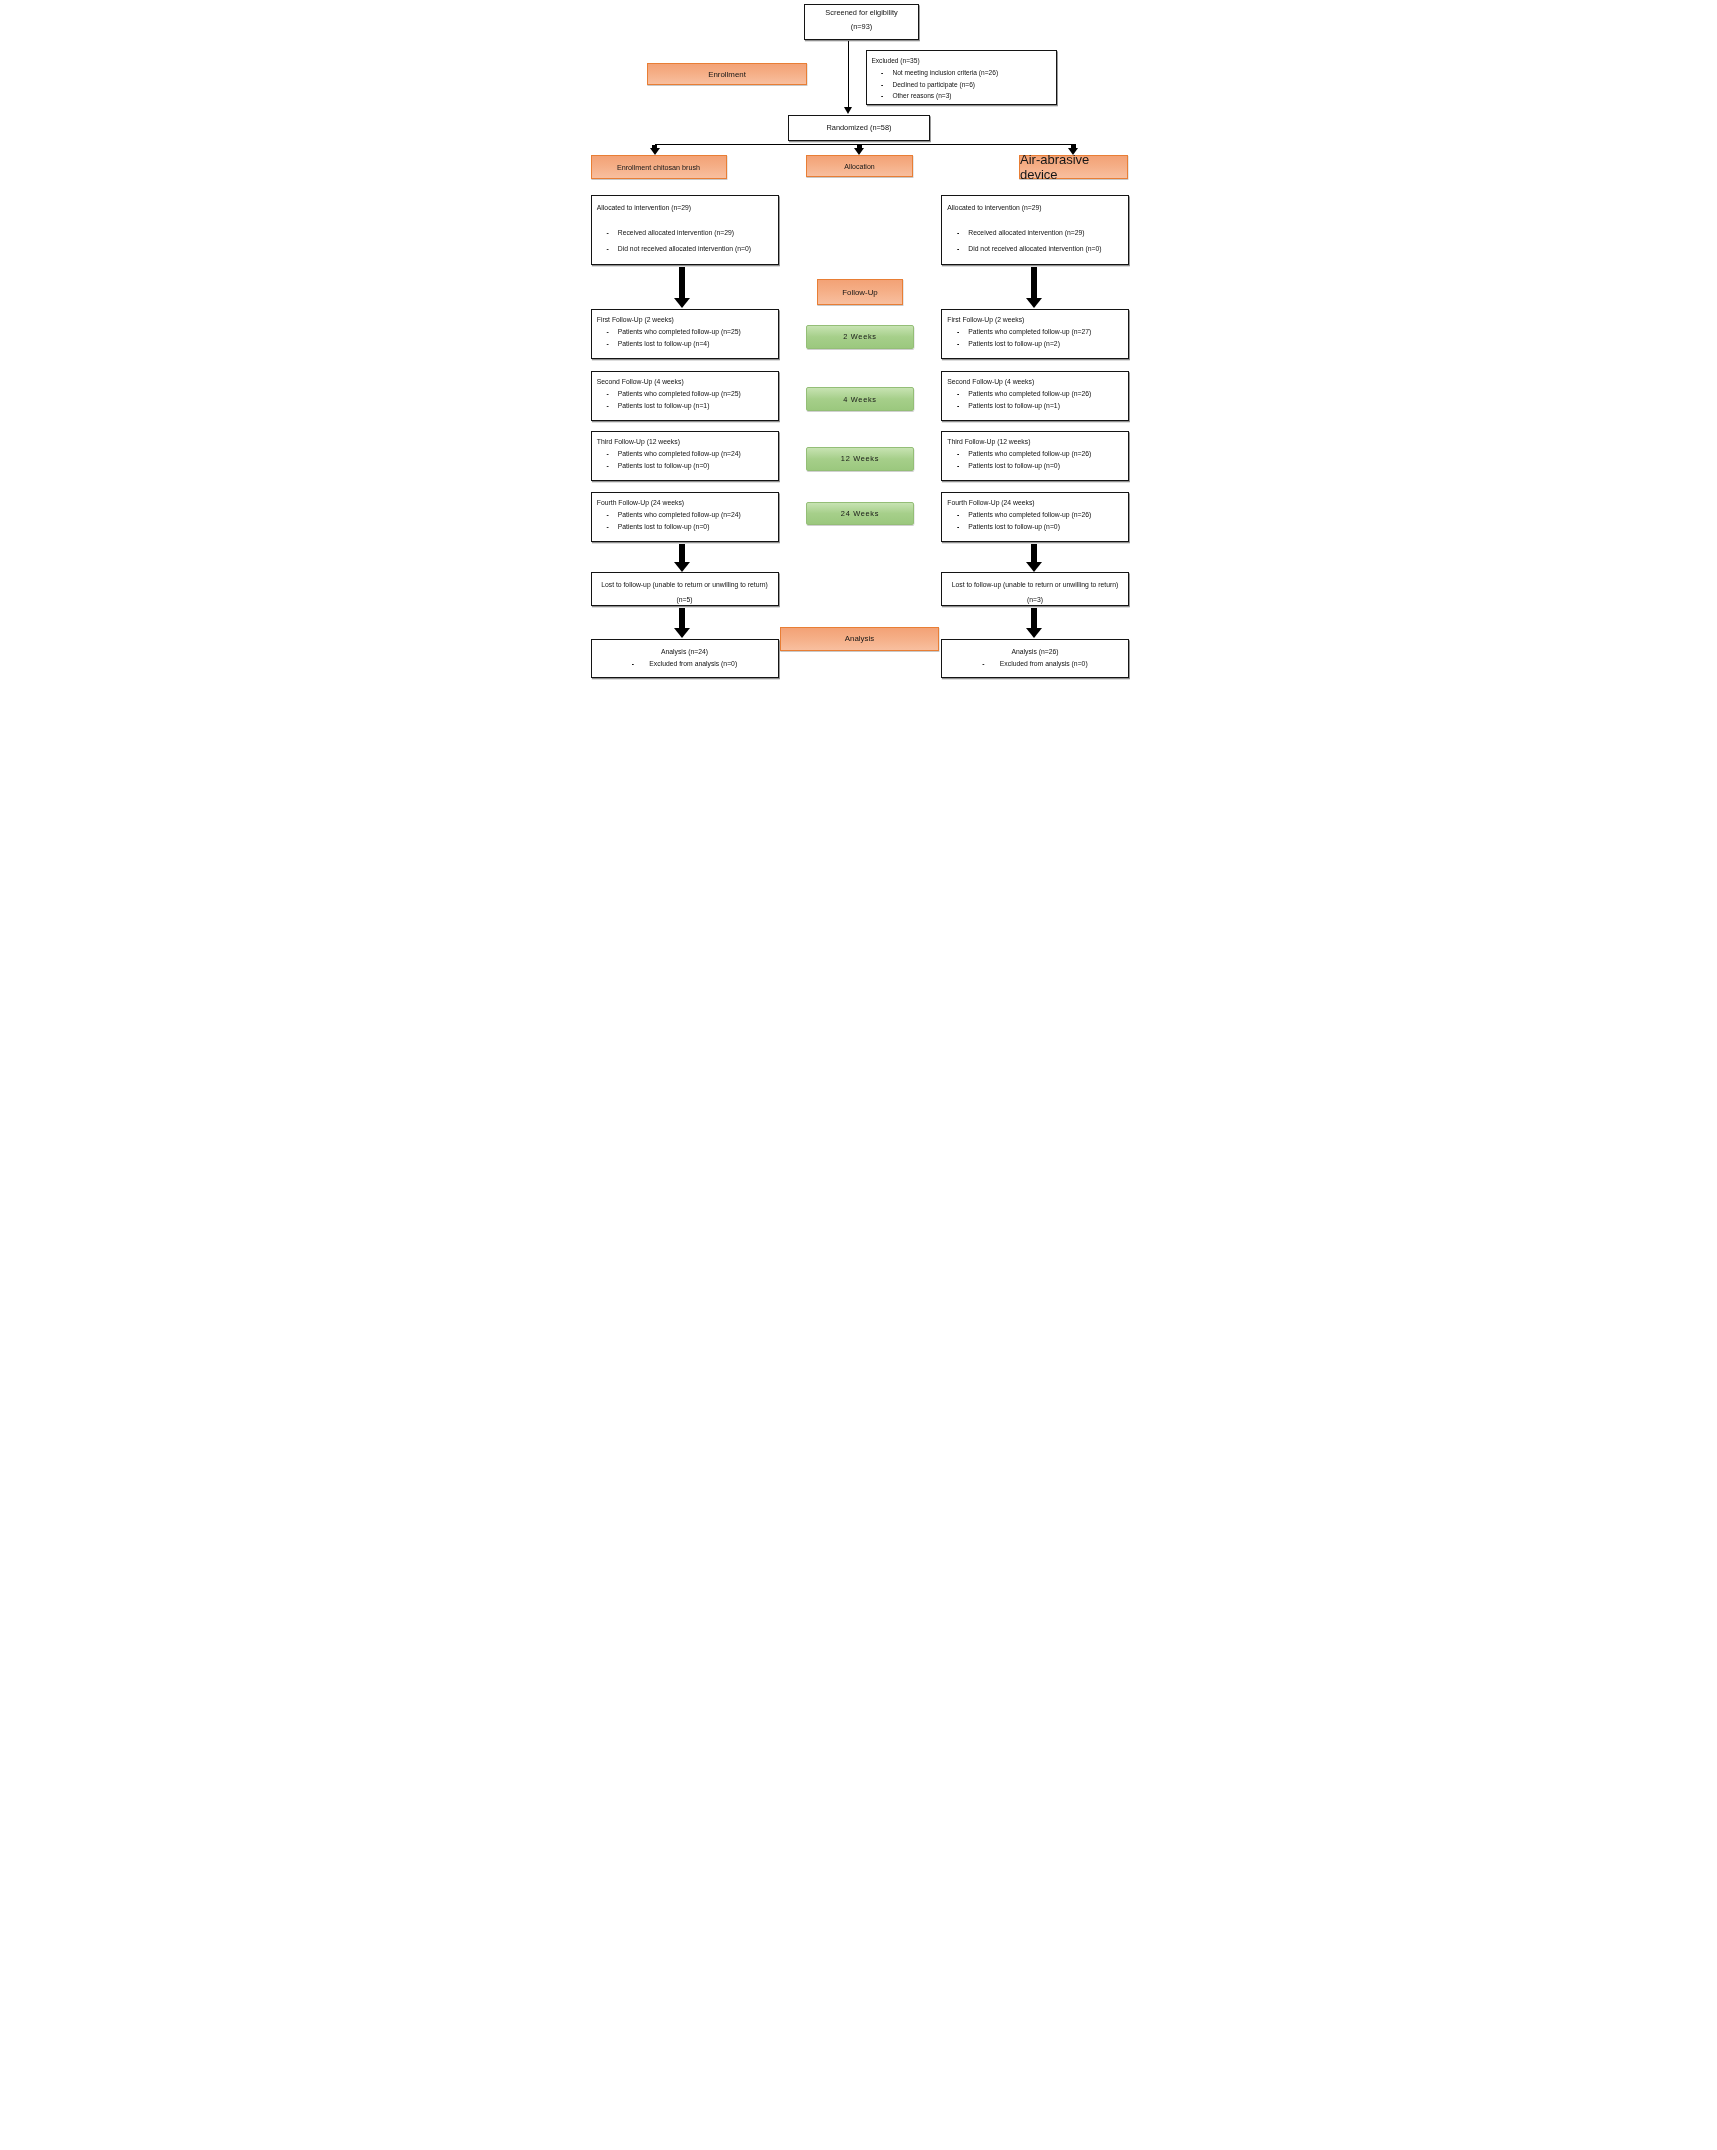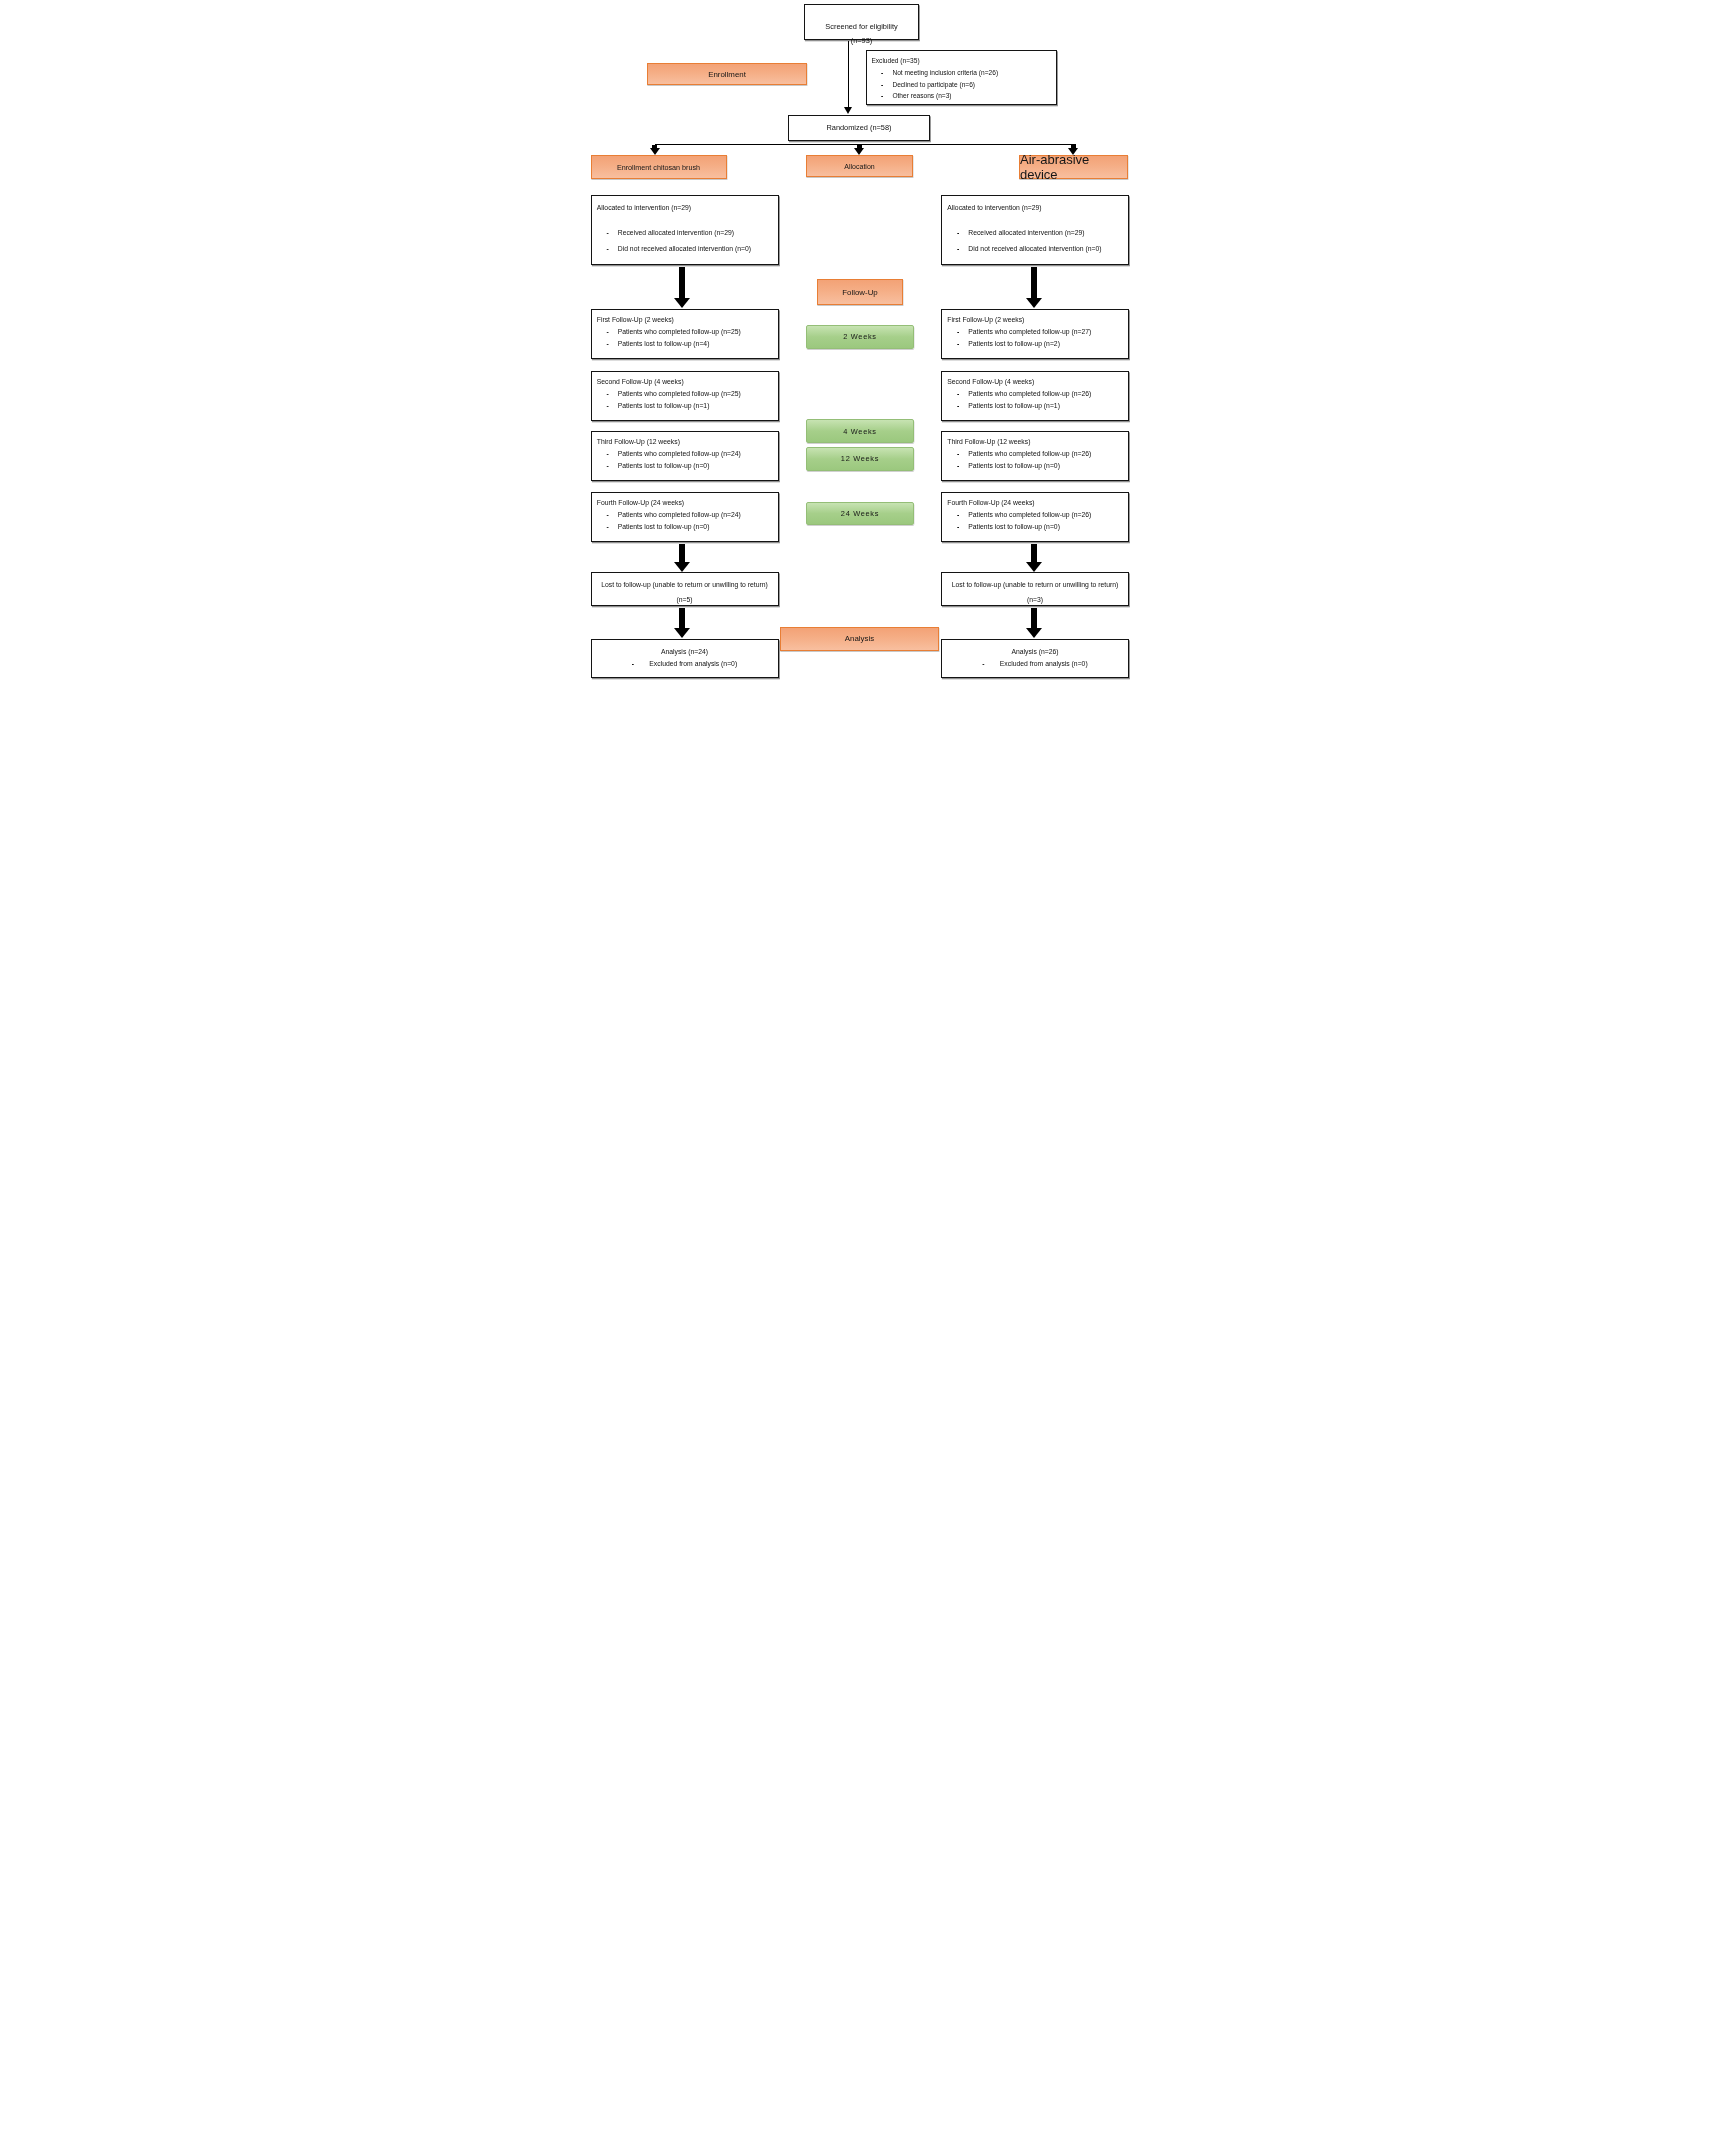--- a/index.html
+++ b/index.html
@@ -48,21 +48,21 @@
   .barrow .shaft{width:6.1px;flex:1 1 auto;background:#000;}
   .barrow .head{width:0;height:0;border-left:8.3px solid transparent;
                 border-right:8.3px solid transparent;border-top:10.5px solid #000;}
   .centered{text-align:center;}
 </style>
 </head>
 <body>
 
 <div class="canvas">
 
-  <div class="wbox thick centered" style="left:217px;top:4.4px;width:115px;height:36px;padding-top:15px;line-height:13.6px;font-size:7.4px;">
+  <div class="wbox thick centered" style="left:217px;top:4.4px;width:115px;height:36px;padding-top:1px;line-height:13.6px;font-size:7.4px;">
     <div>Screened for eligibility</div>
     <div>(n=93)</div>
   </div>
 
   <div class="vline" style="left:261px;top:41px;width:1.3px;height:67px;"></div>
   <div class="tri" style="left:257px;top:107px;"></div>
 
   <div class="wbox" style="left:279px;top:50px;width:191px;height:55px;padding:4.8px 4.4px;font-size:6.6px;">
     <div class="btitle">Excluded (n=35)</div>
     <div class="row" style="margin-top:3.1px;">
@@ -171,21 +171,21 @@
     <div class="btitle">Second Follow-Up (4 weeks)</div>
     <div class="row" style="margin-top:2.2px;">
       <span class="dash"></span>
       <span class="btxt">Patients who completed follow-up (n=25)</span>
     </div>
     <div class="row" style="margin-top:1.8px;">
       <span class="dash"></span>
       <span class="btxt">Patients lost to follow-up (n=1)</span>
     </div>
   </div>
-  <div class="gbox" style="left:219px;top:387px;width:108px;height:24px;margin-top:32px;">
+  <div class="gbox" style="left:219px;top:387px;width:108px;height:24px;">
     <span>4 Weeks</span>
   </div>
   <div class="wbox" style="left:354px;top:371px;width:188px;height:50px;padding:5.3px 5.3px;">
     <div class="btitle">Second Follow-Up (4 weeks)</div>
     <div class="row" style="margin-top:2.2px;">
       <span class="dash"></span>
       <span class="btxt">Patients who completed follow-up (n=26)</span>
     </div>
     <div class="row" style="margin-top:1.8px;">
       <span class="dash"></span>

